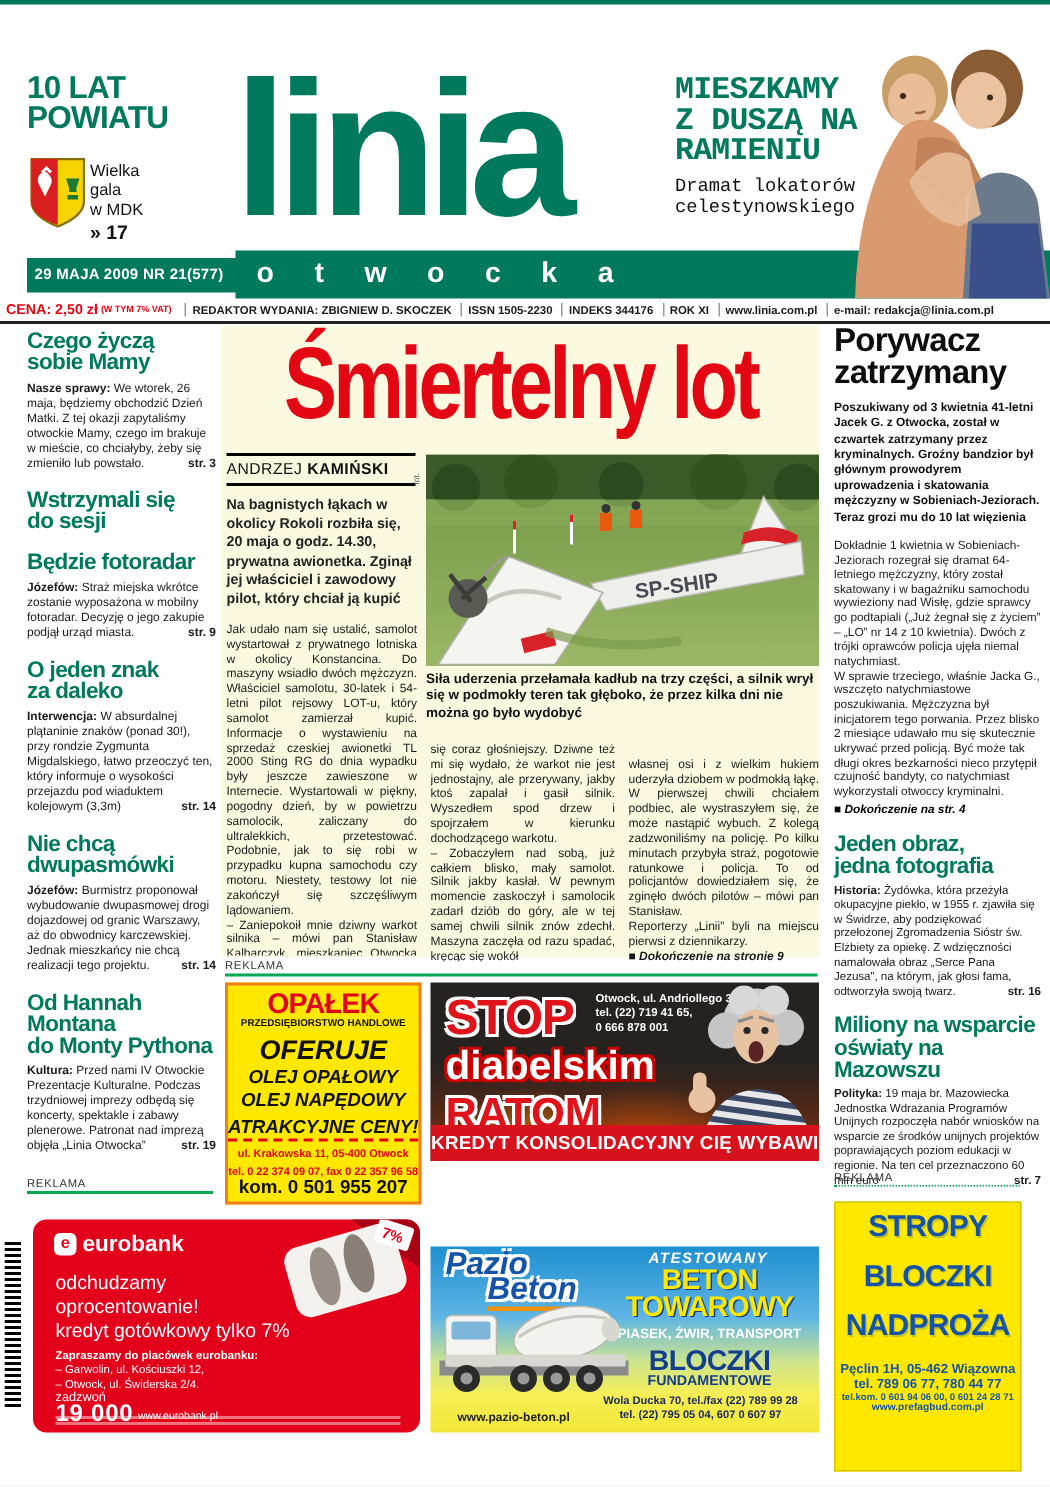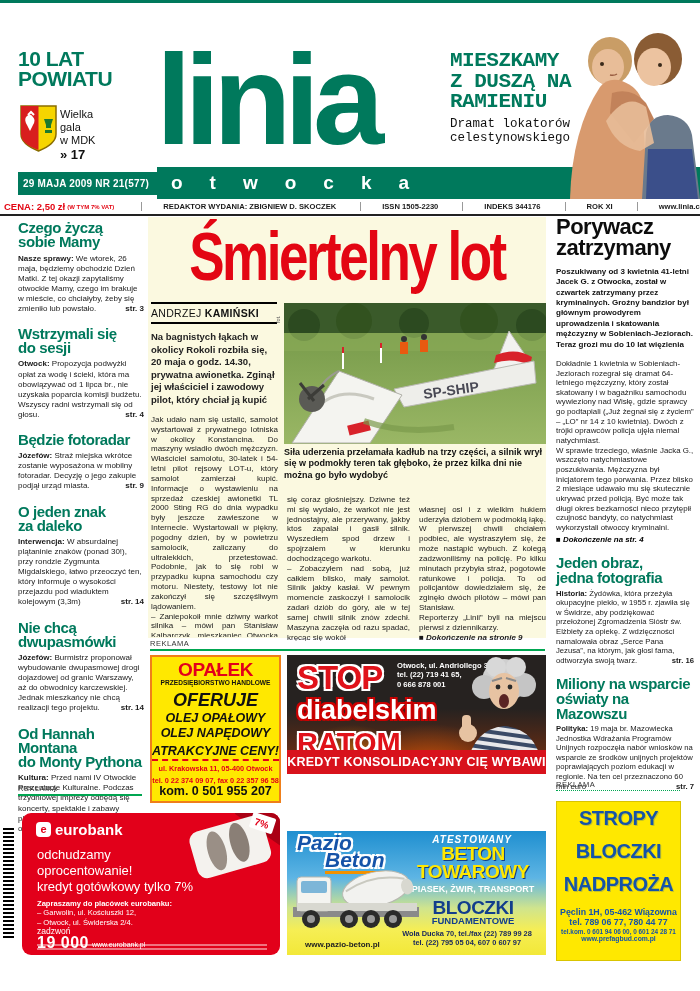--- a/index.html
+++ b/index.html
@@ -26,21 +26,21 @@
   .teaser-title { color:#00795c; font-weight:900; font-size:21px; line-height:.98; white-space:pre-line; letter-spacing:-.5px;}
   .teaser-sub { margin-top:4px; color:#111; font-size:12.5px; line-height:1.15; white-space:pre-line; }
   .header-photo { position:absolute; right:0; top:28px; z-index:5; }
 
   
   .info-bar { position:absolute; left:0; top:196px; width:700px; height:17px;
               border-bottom:2px solid #222; display:flex; align-items:center;
               padding:0 4px; white-space:nowrap; overflow:hidden;}
   .price { color:#e30613; font-weight:900; font-size:9.5px;text-align:right; }
   .vat { color:#e30613; font-weight:700; font-size:6px; margin:0 3px 0 2px;}
-  .info-item { font-size:7.6px; font-weight:700; color:#1a1a1a; padding-left:21px; margin-left:24px;
+  .info-item { font-size:7.6px; font-weight:700; color:#1a1a1a; padding-left:4px; margin-left:6px;
                border-left:1px solid #999; }
 
   
   .leftcol { position:absolute; left:18px; top:218px; width:126px; }
   .brief { margin-bottom:13px; }
   .brief h3 { color:#00795c; font-size:15px; line-height:.95; font-weight:900; letter-spacing:-.4px; margin-bottom:4px;}
   .brief p { font-size:8px; line-height:1.26; color:#1a1a1a; }
   .tag { font-weight:900; }
   .pg { float:right; font-weight:900; }
 
@@ -152,21 +152,21 @@
            font-weight:900; font-size:19px; letter-spacing:-.5px;}
   .pz-b2 { position:absolute; right:8px; top:84px; width:130px; text-align:center; color:#123e8c;
            font-weight:900; font-size:9.5px; }
   .pz-c1 { position:absolute; right:4px; top:98px; width:150px; text-align:center; color:#16255e;
            font-weight:900; font-size:7.4px; }
   .pz-c2 { position:absolute; right:4px; top:107px; width:150px; text-align:center; color:#16255e;
            font-weight:900; font-size:7.4px; }
   .pz-site { position:absolute; left:18px; bottom:6px; color:#222; font-weight:900; font-size:8px; }
   .pz-truck { position:absolute; left:4px; top:28px; }
 
-  .ad-stropy { position:absolute; left:556px; top:798px; width:125px; height:160px; background:#ffe800;
+  .ad-stropy { position:absolute; left:556px; top:798px; width:125px; height:180px; background:#ffe800;
                border:1px solid #d9c400; text-align:center; padding-top:6px; overflow:hidden;}
   .st-line { color:#1553a8; font-weight:900; font-size:20px; letter-spacing:-.5px; line-height:1;
              margin-bottom:13px; text-shadow:1px 1px 0 rgba(21,83,168,.25);}
   .st-addr { color:#1553a8; font-weight:900; font-size:8.8px; margin-top:2px;}
   .st-phone { color:#1553a8; font-weight:900; font-size:8.8px; }
   .st-mob { color:#1553a8; font-weight:900; font-size:6.4px; margin-top:1px;}
   .st-site { color:#1553a8; font-weight:900; font-size:6.8px; }
 
   .photo-credit { position:absolute; left:275px; top:320px; font-size:5.5px; color:#555;
                   transform:rotate(-90deg); transform-origin:left top; }
@@ -239,23 +239,20 @@
     <div class="brief">
       <h3 style="white-space:pre-line">Czego życzą
 sobie Mamy</h3>
       <p><span class="tag">Nasze sprawy:</span>
          <span>We wtorek, 26 maja, będziemy obchodzić Dzień Matki. Z tej okazji zapytaliśmy otwockie Mamy, czego im brakuje w mieście, co chciałyby, żeby się zmieniło lub powstało.</span>
          <span class="pg">str. 3</span></p>
     </div>
     <div class="brief">
       <h3 style="white-space:pre-line">Wstrzymali się
 do sesji</h3>
-      <p><span class="tag">Otwock:</span>
-         <span>Propozycja podwyżki opłat za wodę i ścieki, która ma obowiązywać od 1 lipca br., nie uzyskała poparcia komisji budżetu. Wszyscy radni wstrzymali się od głosu.</span>
-         <span class="pg">str. 4</span></p>
     </div>
     <div class="brief">
       <h3 style="white-space:pre-line">Będzie fotoradar</h3>
       <p><span class="tag">Józefów:</span>
          <span>Straż miejska wkrótce zostanie wyposażona w mobilny fotoradar. Decyzję o jego zakupie podjął urząd miasta.</span>
          <span class="pg">str. 9</span></p>
     </div>
     <div class="brief">
       <h3 style="white-space:pre-line">O jeden znak
 za daleko</h3>

